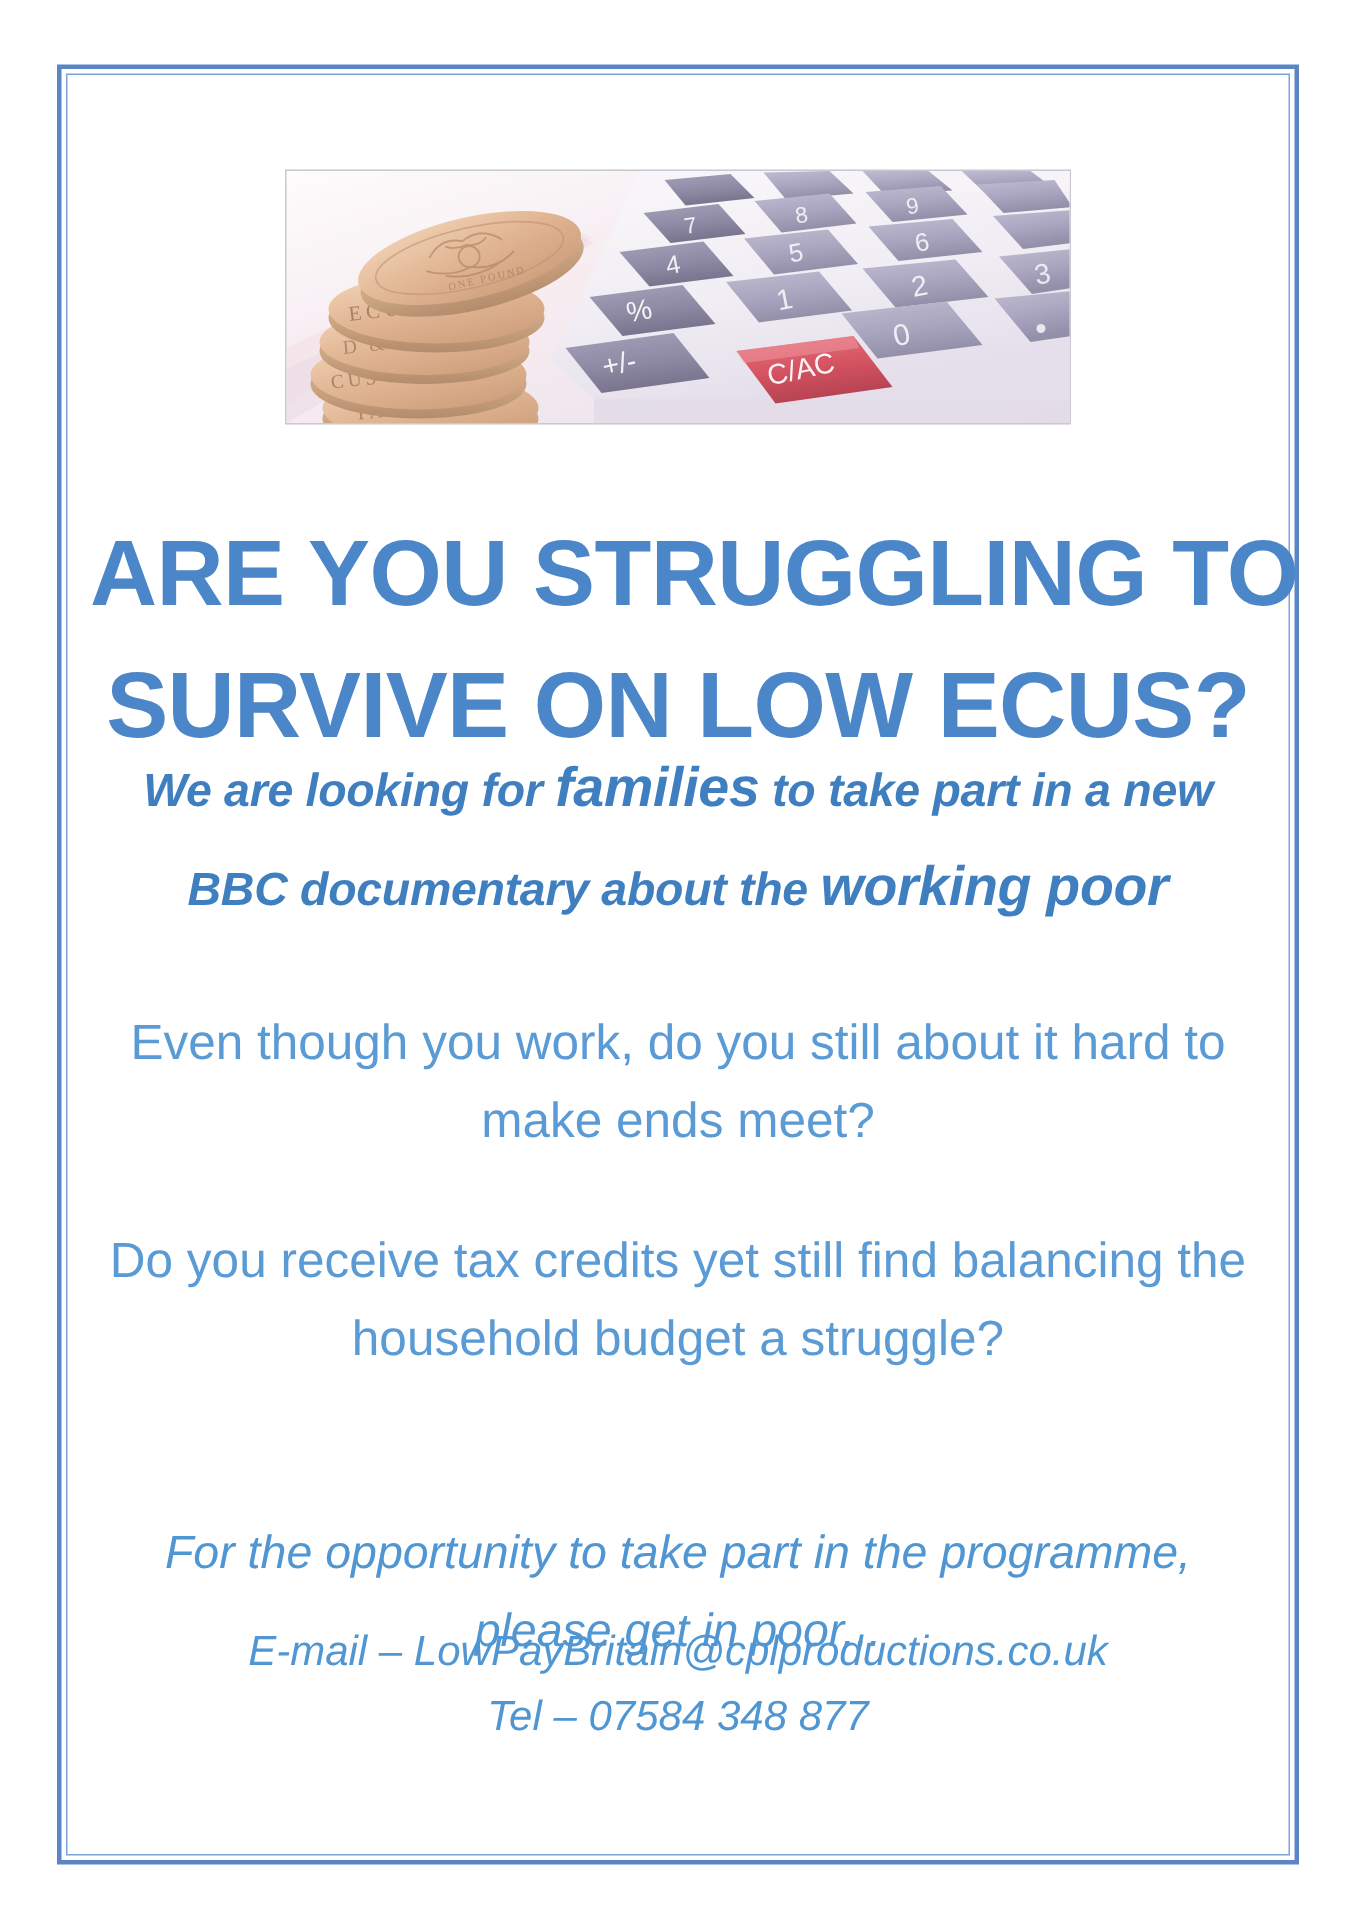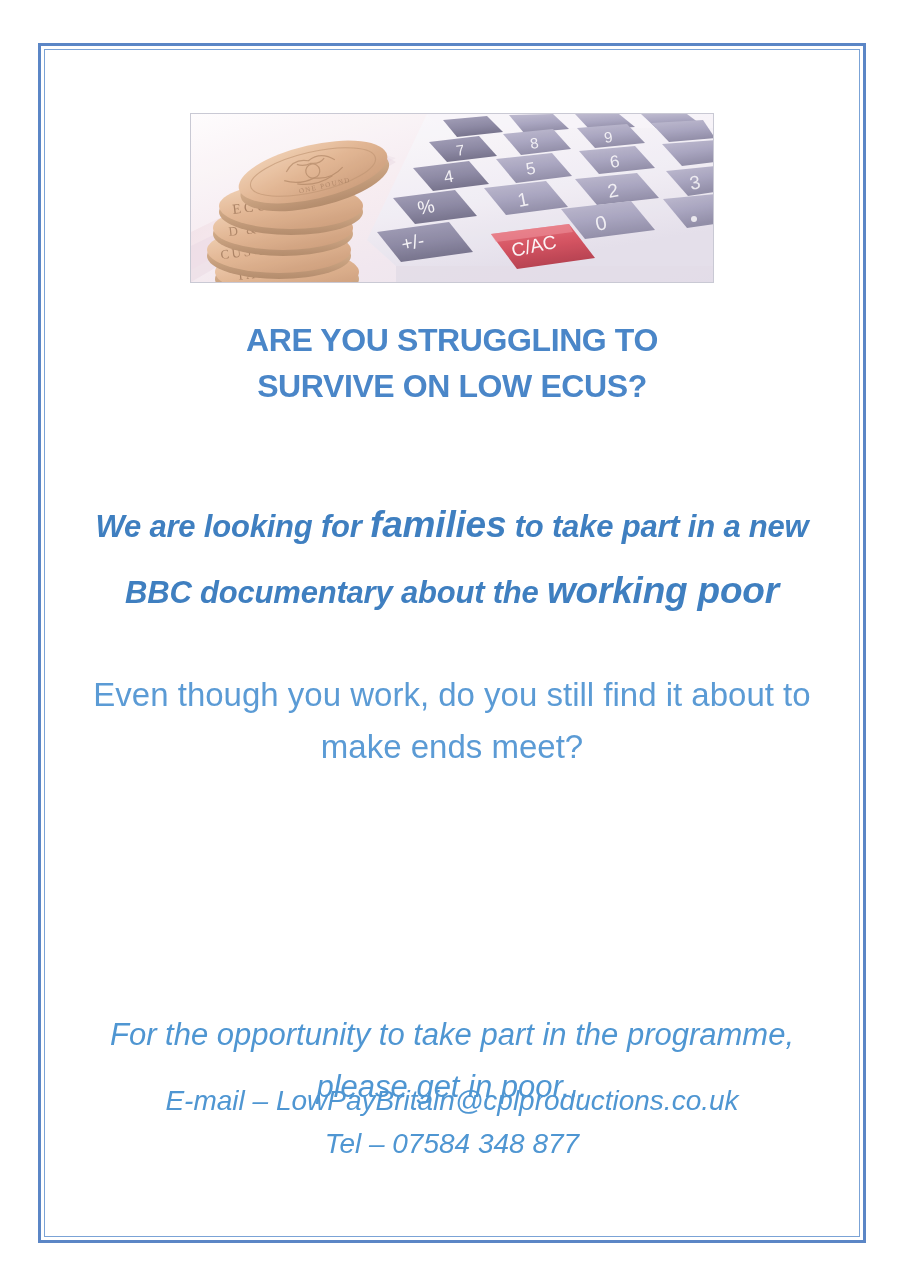--- a/index.html
+++ b/index.html
@@ -70,21 +70,21 @@
     overflow: hidden;
   }
 
   
   .headline {
     position: absolute;
     left: 0;
     top: 237px;
     width: 784px;
     color: #4a86c8;
-    font-size: 32px;
+    font-size: 62px;
     font-weight: 700;
     line-height: 1.42;
     letter-spacing: -0.4px;
   }
   .headline .hl-line { display: block; white-space: nowrap; }
 
   
   .lead {
     position: absolute;
     left: 0;
@@ -312,22 +312,23 @@
       </div>
     </div>
 
     <h1 class="headline">
       <span class="hl-line">ARE YOU STRUGGLING TO</span>
       <span class="hl-line">SURVIVE ON LOW ECUS?</span>
     </h1>
 
     <p class="lead"><span>We are looking for </span><span class="big">families</span><span> to take part in a new BBC documentary about the </span><span class="big">working poor</span></p>
 
-    <p class="q1">Even though you work, do you still find it about to make ends meet?</p>
-
+    <p class="q1">Even though you work, do you still about it hard to make ends meet?</p>
+
+    <p class="q2">Do you receive tax credits yet still find balancing the household budget a struggle?</p>
 
     <p class="cta">For the opportunity to take part in the programme, please get in poor...</p>
 
     <div class="contact">
       <span class="cline">E-mail – LowPayBritain@cplproductions.co.uk</span>
       <span class="cline">Tel – 07584 348 877</span>
     </div>
 
   </div>
 </div>

